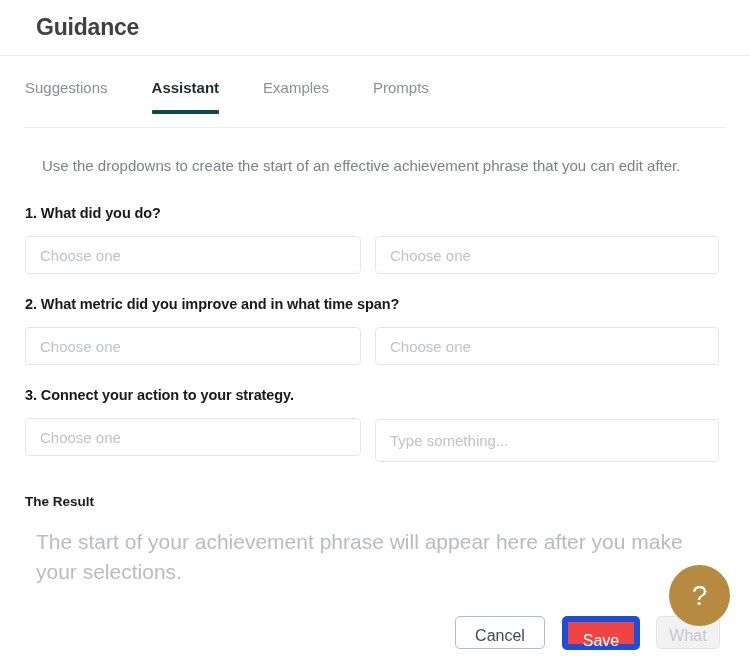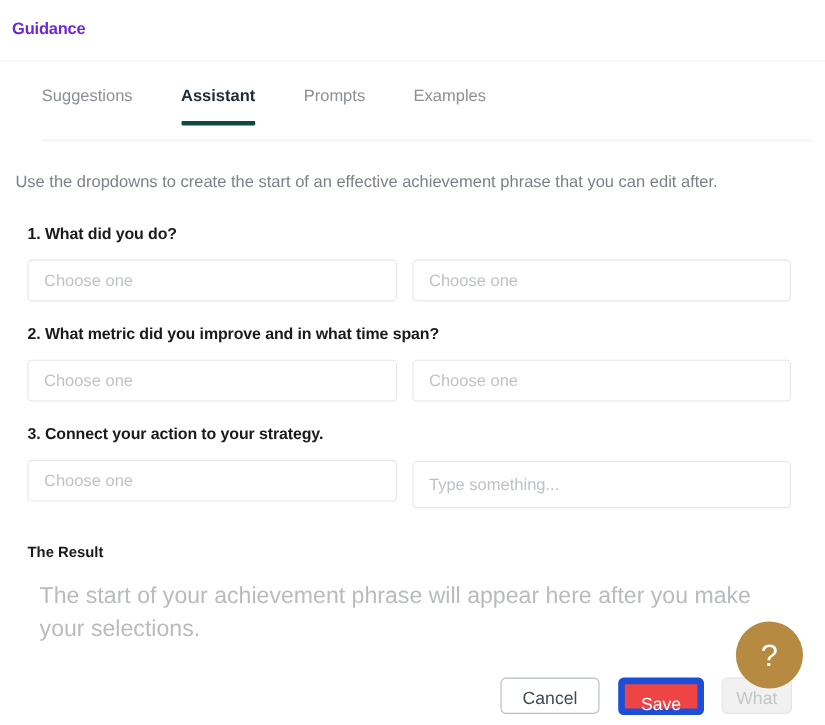--- a/index.html
+++ b/index.html
@@ -30,34 +30,34 @@
     left: 0;
     top: 0;
     width: 750px;
     height: 56px;
     box-sizing: border-box;
     border-bottom: 1px solid #f3eeec;
     background: #ffffff;
   }
   .header-title {
     position: absolute;
-    left: 11px;
+    left: 36px;
     top: 13px;
-    font-size: 15px;
-    font-weight: bold;
-    color: #6d28d9;
+    font-size: 23px;
+    font-weight: bold;
+    color: #404040;
     letter-spacing: -0.2px;
     line-height: 28px;
     margin: 0;
   }
 
   
   .tabs-wrap {
     position: absolute;
-    left: 13px;
+    left: 0;
     top: 56px;
     width: 674px;
     height: 72px;
   }
   .tabs {
     position: absolute;
     left: 25px;
     top: 22px;
     display: flex;
     align-items: flex-start;
@@ -103,21 +103,21 @@
   
   .body {
     position: absolute;
     left: 0;
     top: 128px;
     width: 750px;
   }
 
   .intro {
     position: absolute;
-    left: 14px;
+    left: 42px;
     top: 26px;
     width: 680px;
     font-size: 15px;
     line-height: 23px;
     color: #7c8088;
     margin: 0;
   }
 
   .q-label {
     position: absolute;
@@ -250,22 +250,22 @@
 <div class="panel">
 
   <div class="header">
     <h1 class="header-title">Guidance</h1>
   </div>
 
   <div class="tabs-wrap">
     <div class="tabs">
       <button class="tab">Suggestions</button>
       <button class="tab active">Assistant</button>
+      <button class="tab">Examples</button>
       <button class="tab">Prompts</button>
-      <button class="tab">Examples</button>
     </div>
     <div class="tabs-divider"></div>
   </div>
 
   <div class="body">
 
     <p class="intro">Use the dropdowns to create the start of an effective achievement phrase that you can edit after.</p>
 
     <p class="q-label q1-label">1. What did you do?</p>
     <input class="field f-left row1" type="text" placeholder="Choose one" style="">

